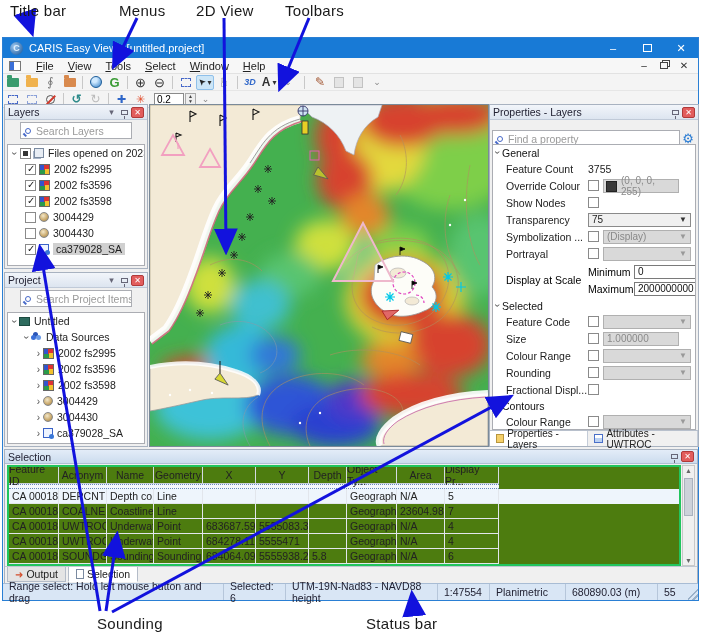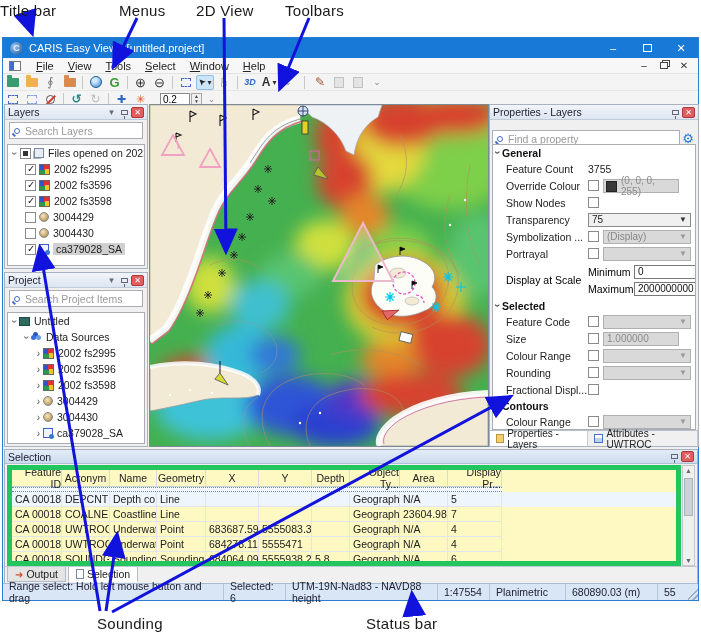--- a/index.html
+++ b/index.html
@@ -32,35 +32,35 @@
   .tbtn { min-width:17px; height:15px; display:flex; align-items:center; justify-content:center; margin:0 1px; font-size:12px; }
   .tsep { width:1px; height:13px; background:#c8c8c8; margin:0 3px; }
   .folder-ic { width:12px; height:9px; border-radius:1px; position:relative; }
   .folder-ic::before { content:''; position:absolute; left:0; top:-3px; width:5px; height:3px; background:inherit; border-radius:1px 1px 0 0; }
   .globe-ic { width:12px; height:12px; border-radius:50%; border:1px solid #1b5c99; background:radial-gradient(circle at 35% 30%, #cfe9ff 25%, #2f7cc4); }
   .hl { background:#cde6f7; border:1px solid #8fc0ea; border-radius:2px; padding:0 1px; }
   .dash-sq { width:10px; height:9px; border:1px dashed #4668c8; }
   .dash-sq.cur::after { content:'➤'; position:relative; left:3px; top:1px; font-size:7px; color:#222; display:inline-block; transform:rotate(225deg); }
   .mag-slash { width:9px; height:9px; border:1.5px solid #555; border-radius:50%; position:relative; }
   .mag-slash::after { content:''; position:absolute; left:-2px; top:3px; width:12px; height:2px; background:#d03a2c; transform:rotate(-45deg); }
-  .spin { display:flex; align-items:center; margin-left:10px; }
+  .spin { display:flex; align-items:center; margin-left:4px; }
   .spin input { width:30px; height:13px; border:1px solid #8a8a8a; font-size:10px; padding-left:2px; font-family:"Liberation Sans",sans-serif; }
   .spin-btns { display:flex; flex-direction:column; border:1px solid #aaa; margin-left:1px; background:#eee; }
   .spin-btns span { font-size:5px; line-height:5px; padding:0 2px; color:#444; }
   .gray-sheet { width:10px; height:11px; border:1px solid #c2c2c2; background:#e4e4e4; margin:0 1px; }
 
   
   .panel { position:absolute; background:#f0f0f0; border:1px solid #a8b2c0; }
   .phead { height:15px; background:linear-gradient(#f2f5fa,#dde5f0); border-bottom:1px solid #c0cad8; display:flex; align-items:center; font-size:10.5px; color:#223; padding:0 3px; }
   .phead .ttl { flex:1; }
   .ph-btn { display:flex; align-items:center; justify-content:center; width:13px; height:12px; color:#667; font-size:9px; }
   .close-btn { background:#e25d5d; border:1px solid #b03a3a; border-radius:2px; color:#fff; font-size:8px; width:13px; height:11px; line-height:10px; text-align:center; }
   .pin-ic { width:7px; height:5px; border:1px solid #667; position:relative; display:inline-block; }
   .pin-ic::after { content:''; position:absolute; left:2px; top:5px; width:1px; height:3px; background:#667; }
-  .searchrow { margin:2px 4px; height:17px; background:#fff; border:1px solid #abadb3; display:flex; align-items:center; }
+  .searchrow { margin:2px 15px; height:17px; background:#fff; border:1px solid #abadb3; display:flex; align-items:center; }
   .mag-ic { width:6px; height:6px; border:1.5px solid #4668c8; border-radius:50%; position:relative; margin:0 5px 0 4px; flex:none; }
   .mag-ic::after { content:''; position:absolute; left:-3px; top:5px; width:4px; height:1.5px; background:#4668c8; transform:rotate(45deg); }
   .searchrow input { border:0; outline:0; flex:1; font-size:10.5px; color:#555; font-family:"Liberation Sans",sans-serif; min-width:0; background:transparent; }
   .searchrow input::placeholder { color:#9a9a9a; }
   .treebox { position:absolute; left:2px; right:2px; bottom:2px; background:#fff; border:1px solid #abadb3; overflow:hidden; }
   .trow { display:flex; align-items:center; height:16px; font-size:10.5px; color:#222; white-space:nowrap; }
   .trow.sel .lbl { background:#d0d0d0; padding:0 3px; }
   .chev { display:inline-block; width:9px; color:#555; font-size:10px; text-align:center; flex:none; }
   .chev.open { transform:rotate(90deg); }
   .cbx { width:11px; height:11px; border:1px solid #8a8a8a; background:#fff; margin:0 3px 0 1px; position:relative; flex:none; }
@@ -70,41 +70,41 @@
   .ic-dot { width:10px; height:10px; border-radius:50%; border:1px solid #888; background:radial-gradient(circle at 40% 35%, #f3e7c8, #c9a86a 60%, #8a7a55); margin-right:4px; flex:none; }
   .ic-vector { width:10px; height:10px; border:1px solid #3a63c8; background:#eef4ff; position:relative; margin-right:4px; flex:none; }
   .ic-vector::after { content:''; position:absolute; right:-2px; bottom:-2px; width:5px; height:5px; border-radius:50%; background:#3a78d8; }
   .ic-sheets { width:10px; height:10px; border:1px solid #7a8aa0; background:#e8edf4; box-shadow:-2px 2px 0 -1px #aab6c8; margin-right:4px; flex:none; }
   .ic-folder-dark { width:11px; height:9px; background:#2e6b5e; border:1px solid #1c4a40; margin-right:4px; flex:none; }
   .ic-spheres { width:11px; height:9px; position:relative; margin-right:4px; flex:none; }
   .ic-spheres::before { content:''; position:absolute; left:0; top:2px; width:5px; height:5px; border-radius:50%; background:#3a6fd8; box-shadow:5px 0 0 #6a9be8, 2px -3px 0 #2a55b8; }
 
   
   .props-body { position:absolute; left:2px; right:2px; top:39px; bottom:16px; background:#fff; border:1px solid #abadb3; overflow:hidden; font-size:10.5px; }
-  .sect { display:flex; align-items:center; height:15px; font-weight:bold; color:#111; }
+  .sect { display:flex; align-items:center; height:15px; font-weight:normal; color:#111; }
   .prow { display:flex; align-items:center; height:17px; padding-left:13px; color:#222; }
   .plabel { width:82px; flex:none; overflow:hidden; white-space:nowrap; }
   .pcbx { width:11px; height:11px; border:1px solid #8a8a8a; background:#fff; flex:none; margin-right:4px; }
   .combo { flex:1; height:14px; border:1px solid #b0b0b0; background:#d9d9d9; color:#888; font-size:10px; display:flex; align-items:center; padding:0 3px; margin-right:4px; }
   .combo .arr { margin-left:auto; font-size:8px; color:#999; }
   .combo.enabled { background:#f0f0f0; color:#222; border-color:#8a8a8a; }
   .combo.enabled .arr { color:#333; }
   .pfield { flex:1; height:14px; border:1px solid #b0b0b0; background:#d9d9d9; color:#8a8a8a; font-size:10px; padding:0 3px; margin-right:16px; font-family:"Liberation Sans",sans-serif; }
   .pinput { flex:1; height:14px; border:1px solid #7a7a7a; background:#fff; color:#111; font-size:10px; padding:0 3px; margin-right:4px; font-family:"Liberation Sans",sans-serif; min-width:0; }
   .swatch { width:11px; height:11px; background:#3a3a3a; border:1px solid #222; position:absolute; left:2px; top:1px; }
   .gear-btn { width:16px; height:15px; display:flex; align-items:center; justify-content:center; color:#2b7cd3; font-size:13px; }
   .ptabs { position:absolute; left:0; right:0; bottom:0; height:16px; display:flex; background:#f0f0f0; border-top:1px solid #b8c0cc; font-size:10px; }
   .ptab { display:flex; align-items:center; padding:0 6px; color:#222; border-right:1px solid #c4ccd8; }
   .ptab.active { background:#fff; }
   .ic-props { width:9px; height:9px; background:#f5d06a; border:1px solid #b8963e; margin-right:3px; }
   .ic-attr { width:10px; height:9px; border:1px solid #4a6fc8; background:linear-gradient(#fff 45%, #bcd2f2 45%); margin-right:3px; }
 
   
   .sel-head { height:14px; background:linear-gradient(#e3ecf8,#ccdcee); border-bottom:1px solid #b0bfd4; display:flex; align-items:center; padding:0 3px; font-size:10.5px; color:#223; }
-  .sel-grid { position:absolute; left:2px; top:15px; right:16px; bottom:17px; background:#fef9c3; border:5px solid #22c55e; overflow:hidden;text-align:right; }
+  .sel-grid { position:absolute; left:2px; top:15px; right:16px; bottom:17px; background:#4d7c0f; border:2px solid #22c55e; overflow:hidden; }
   .hrow, .drow { display:flex; }
   .hcell { height:17px; border-right:1px solid #d4dae2; border-bottom:1px solid #c8d0da; font-size:10.5px; color:#222; display:flex; align-items:center; justify-content:center; flex:none; }
   .dcell { height:15px; border-right:1px solid #e2e6ec; border-bottom:1px solid #e2e6ec; font-size:10.5px; color:#222; display:flex; align-items:center; padding:0 3px; flex:none; overflow:hidden; white-space:nowrap; }
   .filter-row { height:5px; border-bottom:1px dotted #6688bb; border-top:1px dotted #6688bb; background:#f4f8fd; width:490px; }
   .drow.first { background:#eef5fc; }
   .vsb { position:absolute; right:2px; top:15px; width:13px; bottom:17px; background:#f0f0f0; border:1px solid #c8c8c8; }
   .vsb .sa { position:absolute; left:0; width:100%; text-align:center; font-size:7px; color:#666; }
   .vsb .thumb { position:absolute; left:1px; right:1px; top:12px; height:38px; background:#cdd2da; border:1px solid #aab2be; }
   .stabs { position:absolute; left:0; right:0; bottom:0; height:17px; background:#f0f0f0; border-top:1px solid #c0c8d2; display:flex; align-items:flex-start; font-size:10.5px; }
   .stab { display:flex; align-items:center; height:15px; padding:0 7px; margin-left:2px; color:#222; border:1px solid #b4bcc8; border-top:0; background:#e4e4e4; }
@@ -116,21 +116,21 @@
   .statusbar { position:absolute; left:0; bottom:0; width:100%; height:17px; background:#d9e6f5; border-top:1px solid #a8bcd4; display:flex; align-items:center; font-size:10.5px; color:#223; }
   .sseg { padding:0 6px; border-right:1px solid #b6c6da; height:100%; display:flex; align-items:center; flex:none; }
   .sseg.hint { flex:1; border-right:1px solid #b6c6da; }
   .grip { width:10px; height:100%; flex:none; background:linear-gradient(135deg, transparent 55%, #9ab0c8 55% 65%, transparent 65% 75%, #9ab0c8 75% 85%, transparent 85%); }
 
   .map-frame { position:absolute; left:146px; top:66px; width:340px; height:343px; border:1px solid #7a8a99; background:#fff; }
 </style>
 </head>
 <body>
 
-<div class="anno" style="left:0;top:2px;">Title bar</div>
+<div class="anno" style="left:10px;top:2px;">Title bar</div>
 <div class="anno" style="left:119px;top:2px;">Menus</div>
 <div class="anno" style="left:196px;top:2px;">2D View</div>
 <div class="anno" style="left:285px;top:2px;">Toolbars</div>
 <div class="anno" style="left:97px;top:615px;">Sounding</div>
 <div class="anno" style="left:366px;top:615px;">Status bar</div>
 
 <div class="app-window">
 
   <div class="titlebar">
     <div class="app-logo">C</div>

